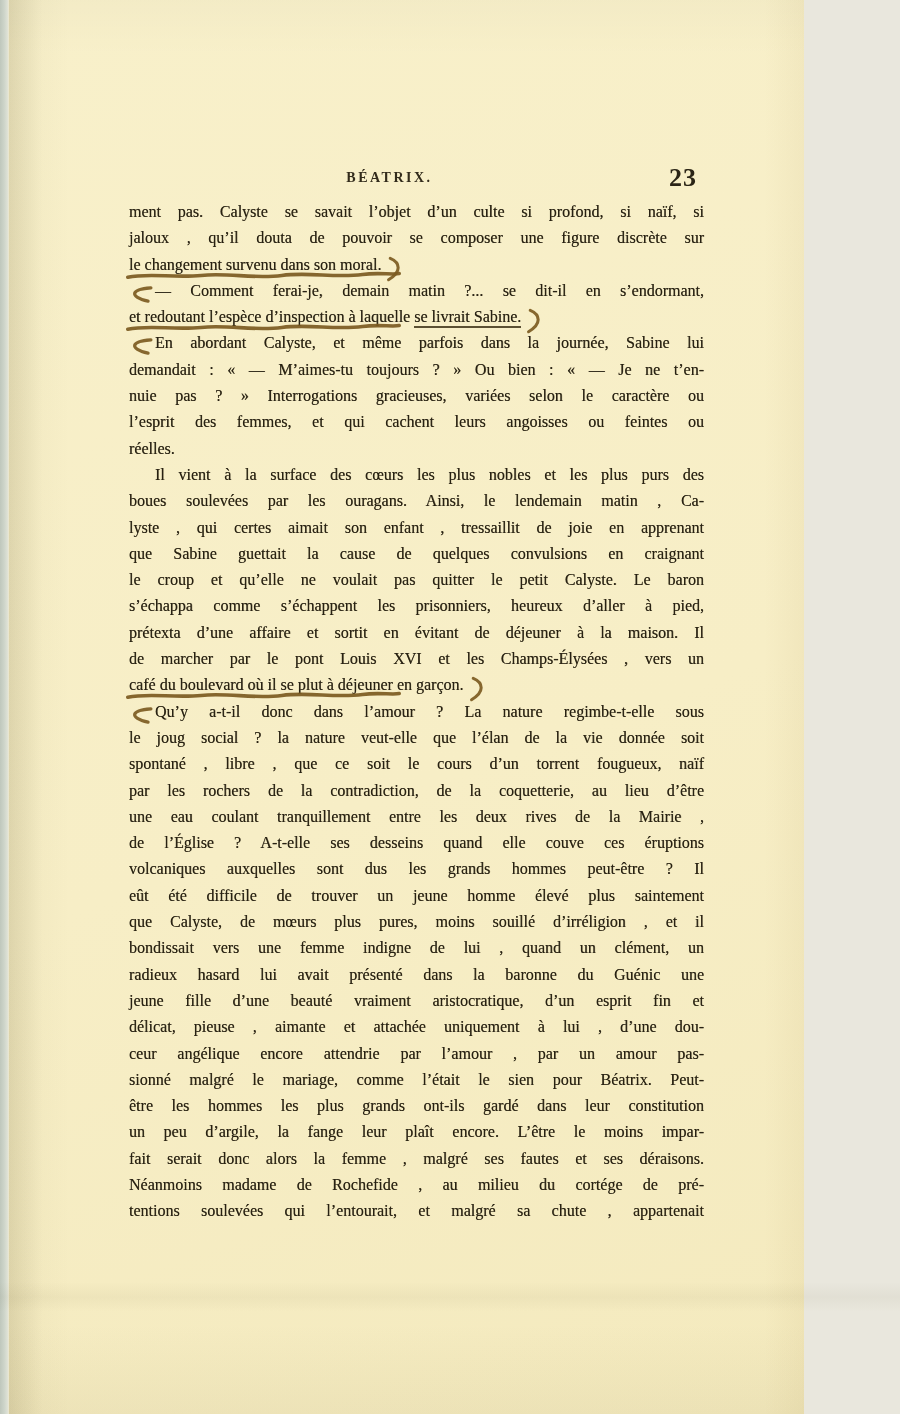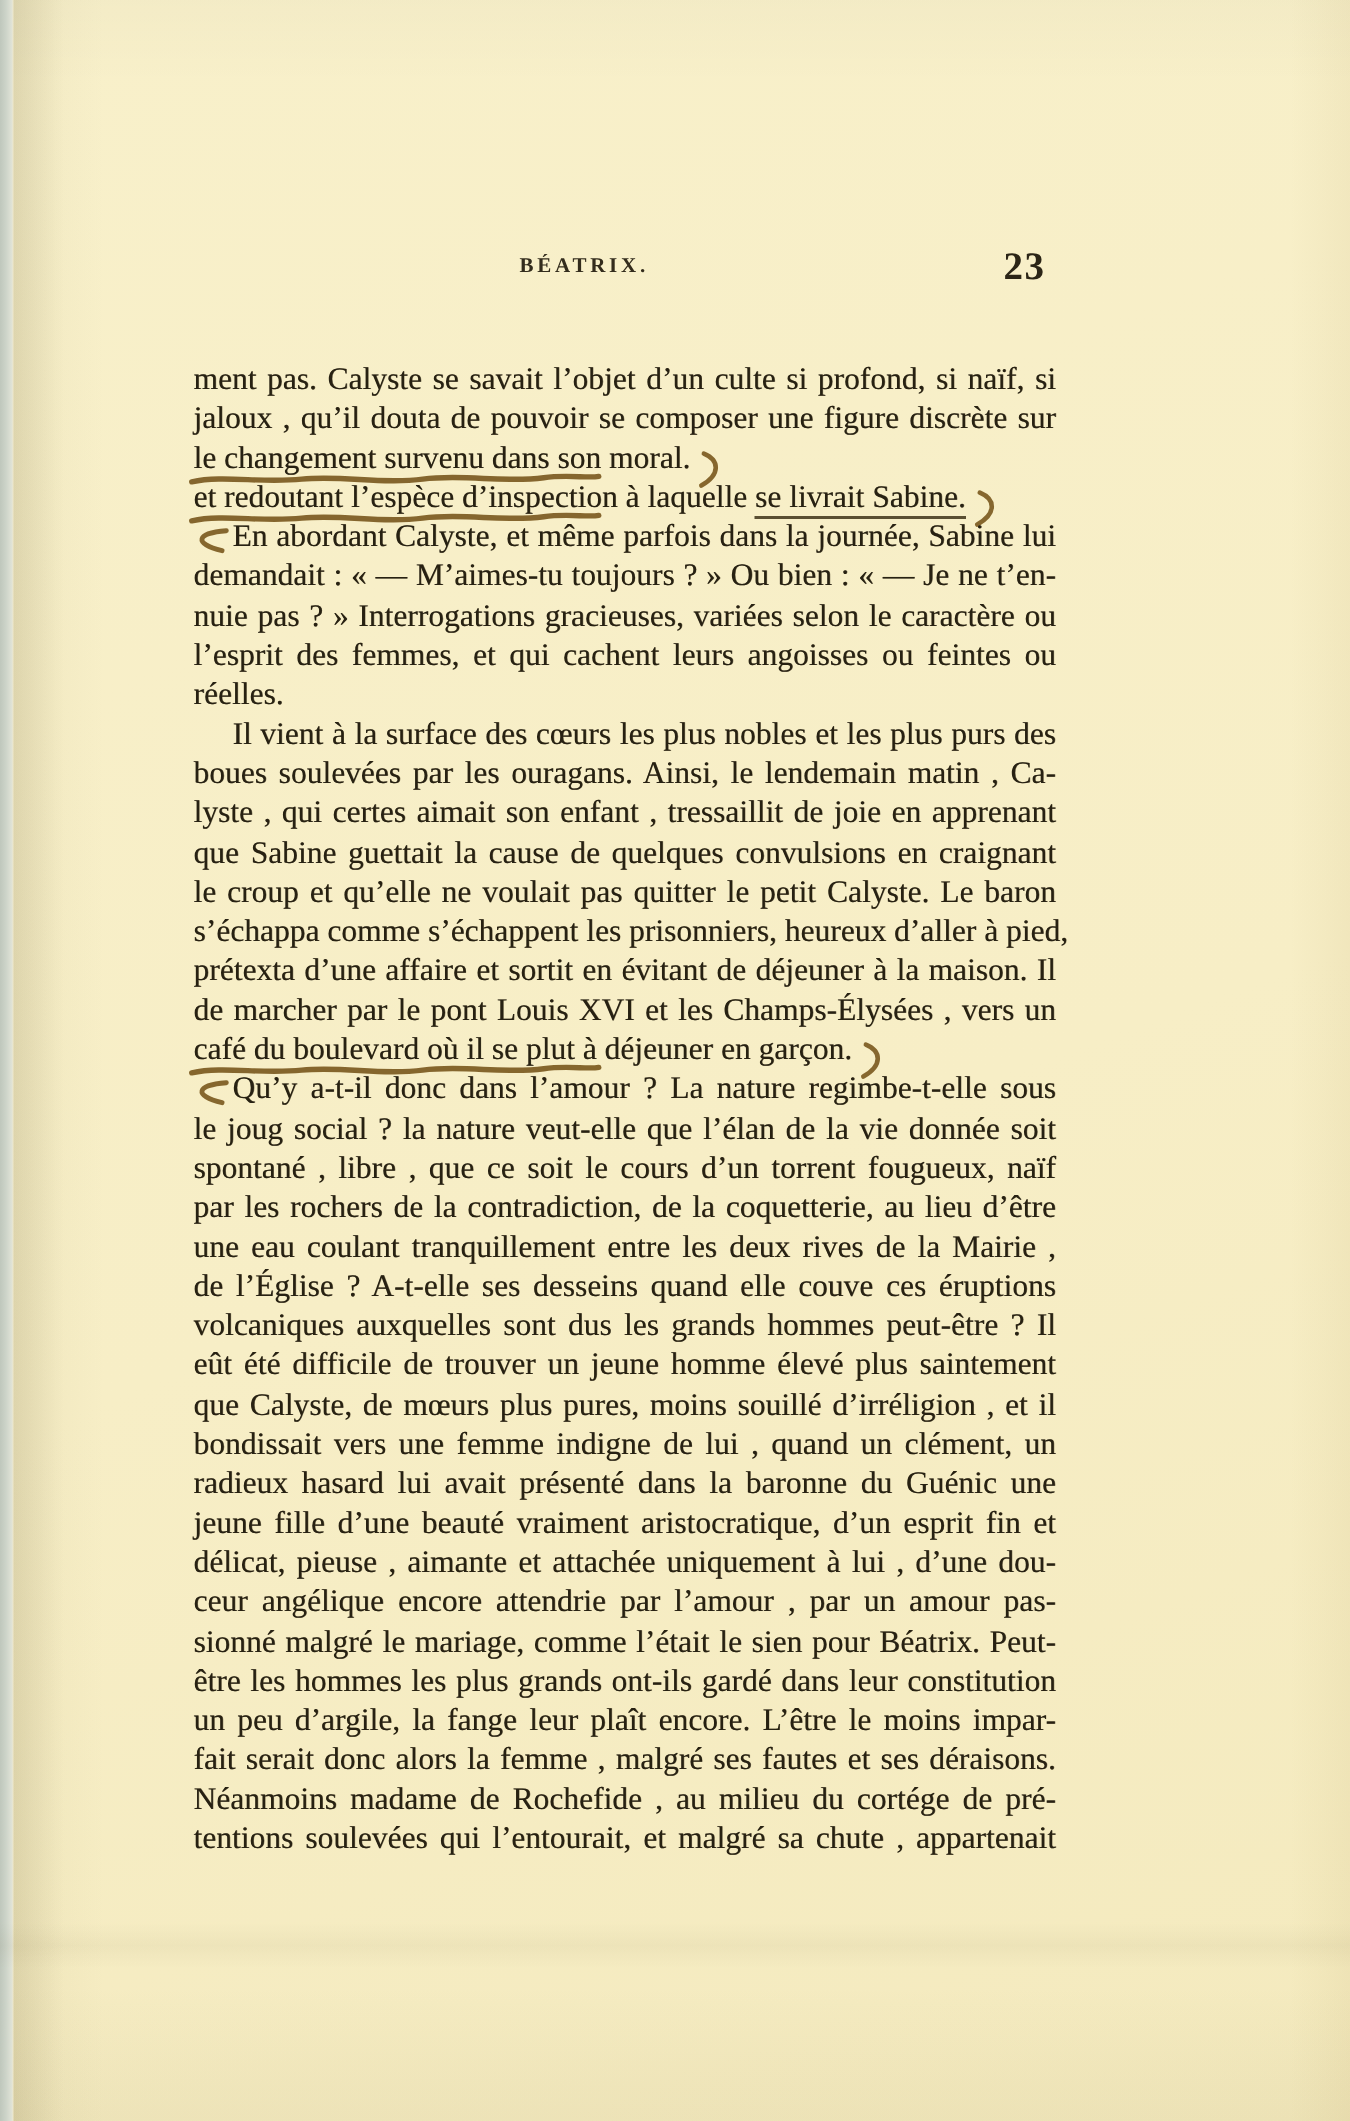--- a/index.html
+++ b/index.html
@@ -3,21 +3,21 @@
 <meta charset="utf-8">
 <style>
   html,body{margin:0;padding:0;}
   body{
     width:900px;height:1414px;position:relative;overflow:hidden;
     background:#e9e7dd;
     font-family:"Liberation Serif", serif;
   }
   
   .paper{
-    position:absolute;left:0;top:0;width:900px;height:1414px;
+    position:absolute;left:0;top:0;width:804px;height:1414px;
     background:
       linear-gradient(180deg, rgba(0,0,0,0.02) 0%, rgba(0,0,0,0) 4%),
       linear-gradient(90deg, rgba(120,110,60,0.10) 0px, rgba(120,110,60,0.03) 38px, rgba(0,0,0,0) 70px),
       linear-gradient(270deg, rgba(160,130,60,0.07) 0px, rgba(0,0,0,0) 40px),
       linear-gradient(0deg, rgba(110,95,45,0.06) 0px, rgba(0,0,0,0) 90px),
       linear-gradient(160deg,#f8f0ca 0%, #f7eec6 55%, #f4eabe 100%);
   }
   
   .edge-strip{
     position:absolute;left:0;top:0;width:9px;height:1414px;
@@ -38,23 +38,22 @@
     transform:translateX(-27px);
     font-size:14px;font-weight:bold;letter-spacing:2.5px;color:#332c1c;
   }
   .page-number{
     position:absolute;right:7px;top:0;
     font-size:26px;font-weight:bold;color:#2b2516;letter-spacing:1px;
   }
   
   .text-block{
     position:absolute;left:129px;top:199px;width:575px;
-    font-size:21px;line-height:26.3px;color:#272112;
+    font-size:16px;line-height:26.3px;color:#272112;
     text-shadow:0.3px 0 0 rgba(40,30,10,0.55);
-    margin-top:40px;
   }
   .line{
     position:relative;height:26.3px;white-space:nowrap;
     text-align:justify;text-align-last:justify;
   }
   .line.endpara{text-align-last:left;}
   .line.indent{text-indent:26px;}
   .txt{position:relative;}
   .em-underline{
     border-bottom:2px solid rgba(62,50,24,0.85);
@@ -79,20 +78,23 @@
   </div>
 
   <div class="text-block">
       <div class="line"><span class="txt">ment pas. Calyste se savait l’objet d’un culte si profond, si naïf, si</span></div>
       <div class="line"><span class="txt">jaloux , qu’il douta de pouvoir se composer une figure discrète sur</span></div>
       <div class="line endpara"><span class="txt">le changement survenu dans son moral.<svg class="u-wave" viewBox="0 0 300 12" preserveAspectRatio="none">
             <path fill="none" stroke="#7c5b21" stroke-linecap="round" opacity="0.92" d="M2,9 C25,4 52,10 82,7 C112,4 140,11 170,7 C200,3 228,10 258,6 C275,3.5 290,6.5 298,5" stroke-width="3.6" vector-effect="non-scaling-stroke"></path>
           </svg><svg class="hook-icon" viewBox="0 0 20 30">
             <path fill="none" stroke="#7c5b21" stroke-linecap="round" opacity="0.92" d="M5,2 C17,7 18.5,18 3,27" stroke-width="3.6"></path>
           </svg></span></div>
+      <div class="line indent"><svg class="open-icon" viewBox="0 0 28 20">
+          <path fill="none" stroke="#7c5b21" stroke-linecap="round" opacity="0.92" d="M26,3 C5,4.5 2.5,12 23,17" stroke-width="3.4"></path>
+        </svg><span class="txt">— Comment ferai-je, demain matin ?... se dit-il en s’endormant,</span></div>
       <div class="line endpara"><span class="txt">et redoutant l’espèce d’inspection à laquelle <span class="em-underline">se livrait Sabine.</span><svg class="u-wave" viewBox="0 0 300 12" preserveAspectRatio="none">
             <path fill="none" stroke="#7c5b21" stroke-linecap="round" opacity="0.92" d="M2,9 C25,4 52,10 82,7 C112,4 140,11 170,7 C200,3 228,10 258,6 C275,3.5 290,6.5 298,5" stroke-width="3.6" vector-effect="non-scaling-stroke"></path>
           </svg><svg class="hook-icon" viewBox="0 0 20 30">
             <path fill="none" stroke="#7c5b21" stroke-linecap="round" opacity="0.92" d="M5,2 C17,7 18.5,18 3,27" stroke-width="3.6"></path>
           </svg></span></div>
       <div class="line indent"><svg class="open-icon" viewBox="0 0 28 20">
           <path fill="none" stroke="#7c5b21" stroke-linecap="round" opacity="0.92" d="M26,3 C5,4.5 2.5,12 23,17" stroke-width="3.4"></path>
         </svg><span class="txt">En abordant Calyste, et même parfois dans la journée, Sabine lui</span></div>
       <div class="line"><span class="txt">demandait : « — M’aimes-tu toujours ? » Ou bien : « — Je ne t’en-</span></div>
       <div class="line"><span class="txt">nuie pas ? » Interrogations gracieuses, variées selon le caractère ou</span></div>

